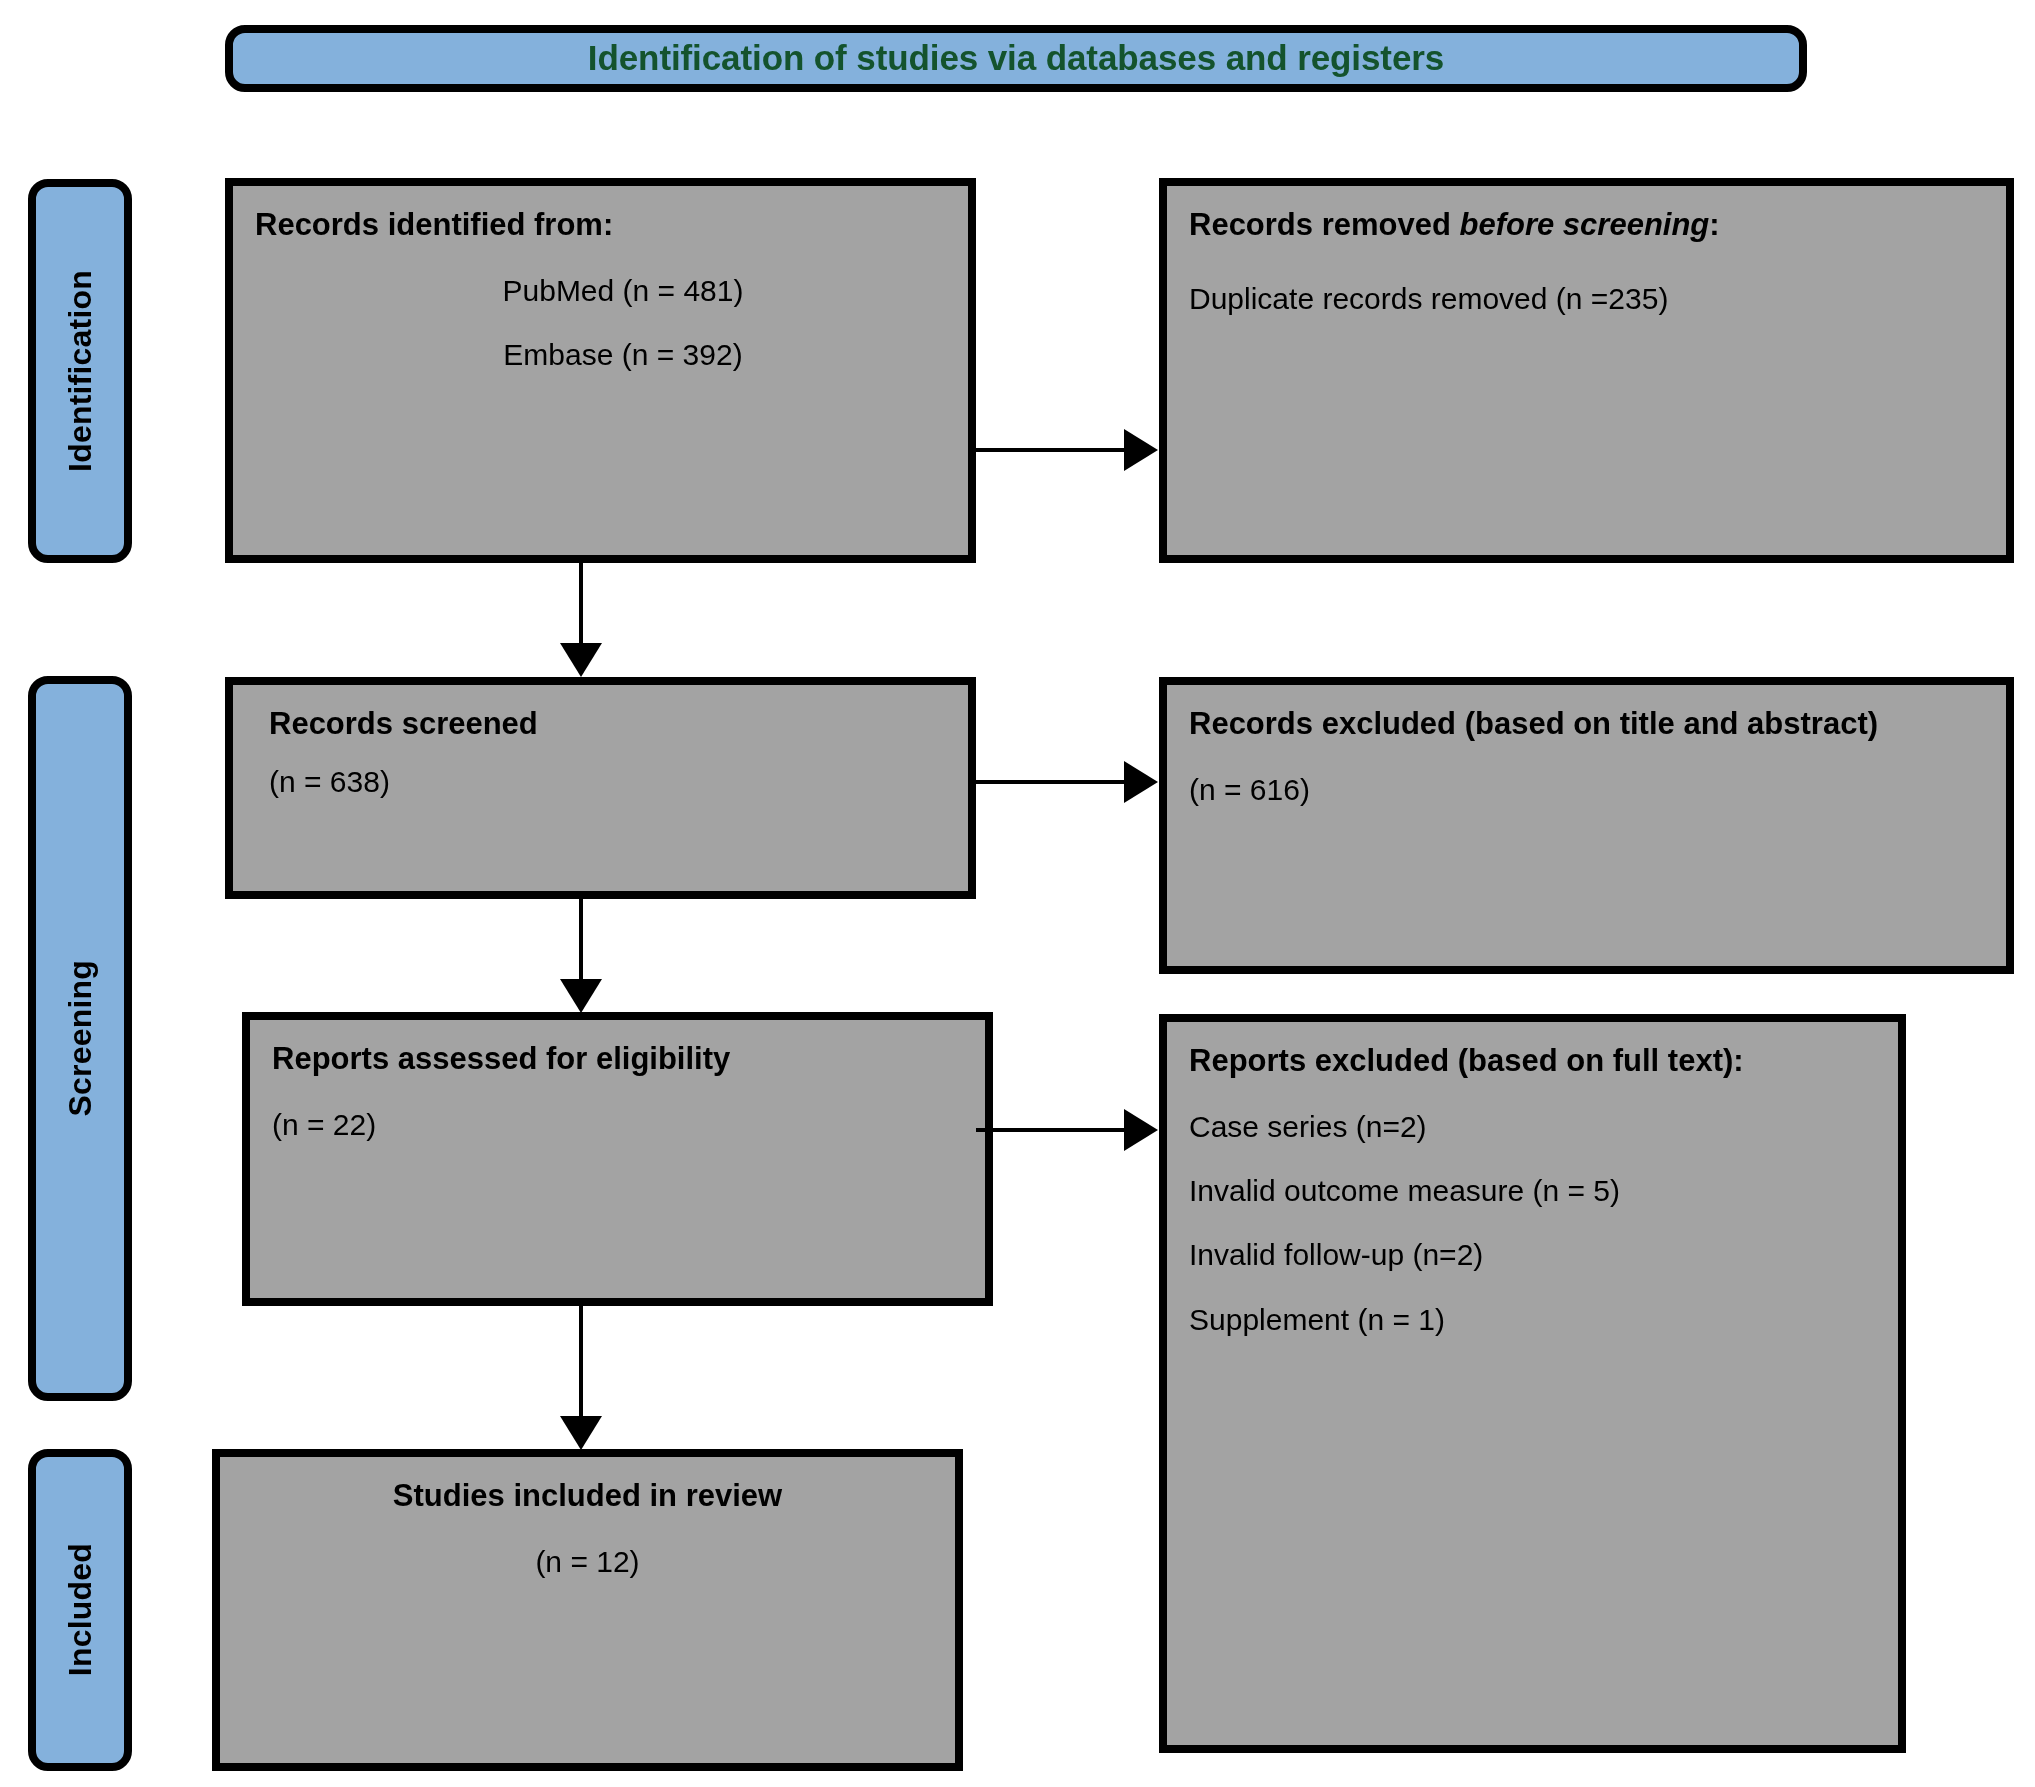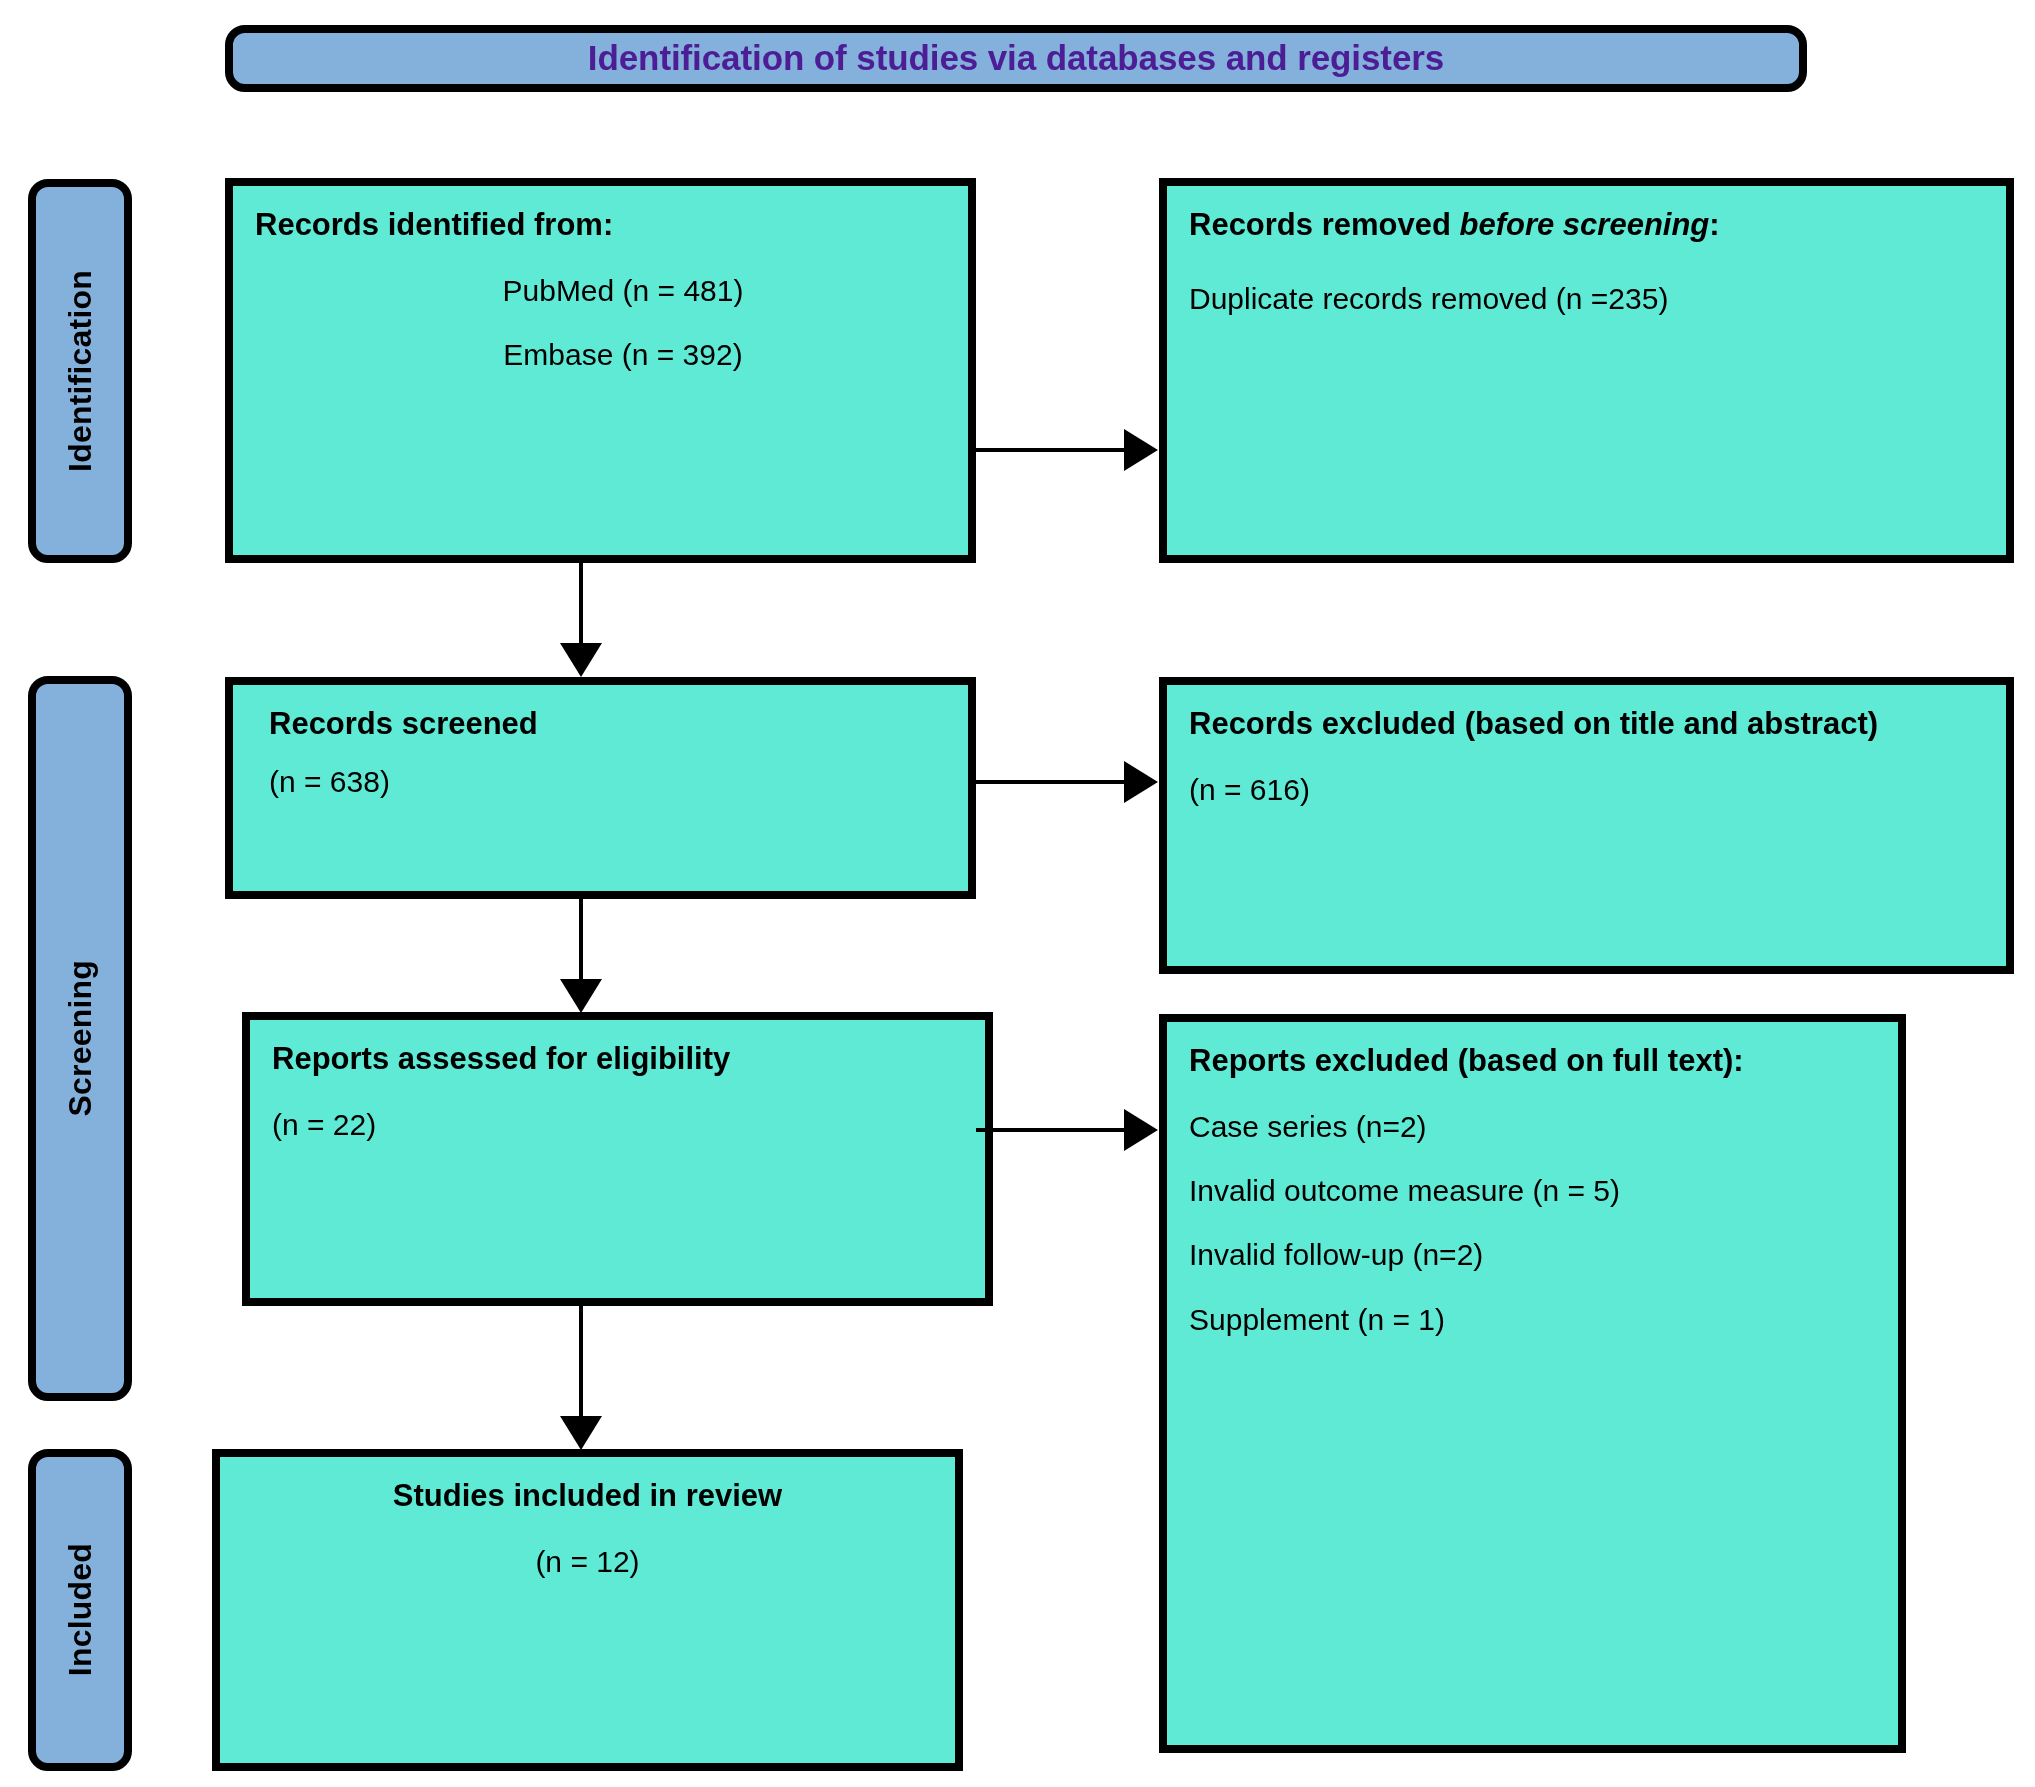--- a/index.html
+++ b/index.html
@@ -32,21 +32,21 @@
     background: #84b1dc;
     border: 8px solid #000000;
     border-radius: 20px;
     display: flex;
     align-items: center;
     justify-content: center;
   }
   .banner-text {
     font-size: 35px;
     font-weight: bold;
-    color: #4c1d95;
+    color: #14532d;
     letter-spacing: -0.1px;
     white-space: nowrap;
   }
 
   
   .stage {
     left: 28px;
     background: #84b1dc;
     border: 8px solid #000000;
     border-radius: 20px;
@@ -63,21 +63,21 @@
     color: #000000;
     white-space: nowrap;
     letter-spacing: 0.2px;
   }
   #stage-identification { top: 179px;  height: 384px; }
   #stage-screening      { top: 676px; height: 725px; }
   #stage-included       { top: 1449px; height: 322px; }
 
   
   .box {
-    background: #5eead4;
+    background: #a3a3a3;
     border: 8px solid #000000;
     border-radius: 0;
     padding: 21px 22px;
   }
   .box-title {
     font-size: 31px;
     font-weight: bold;
     color: #000000;
     line-height: 1.18;
     margin: 0 0 0 0;

